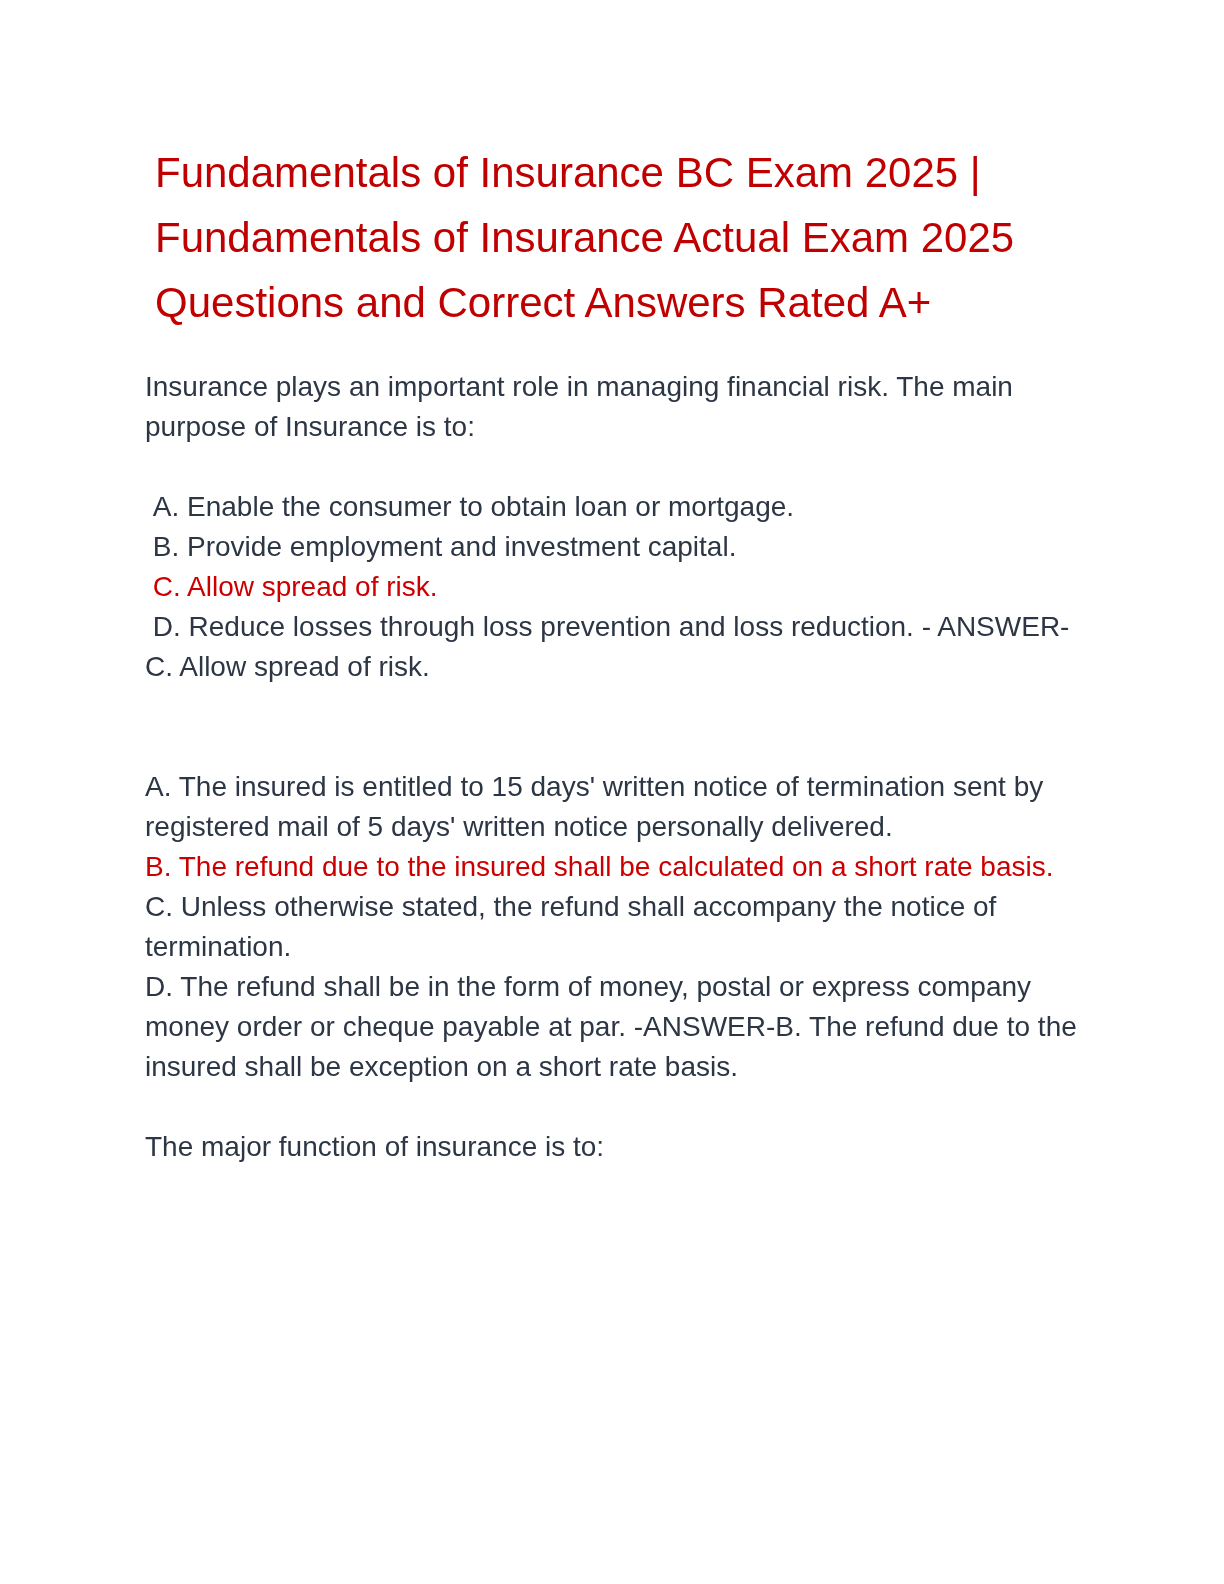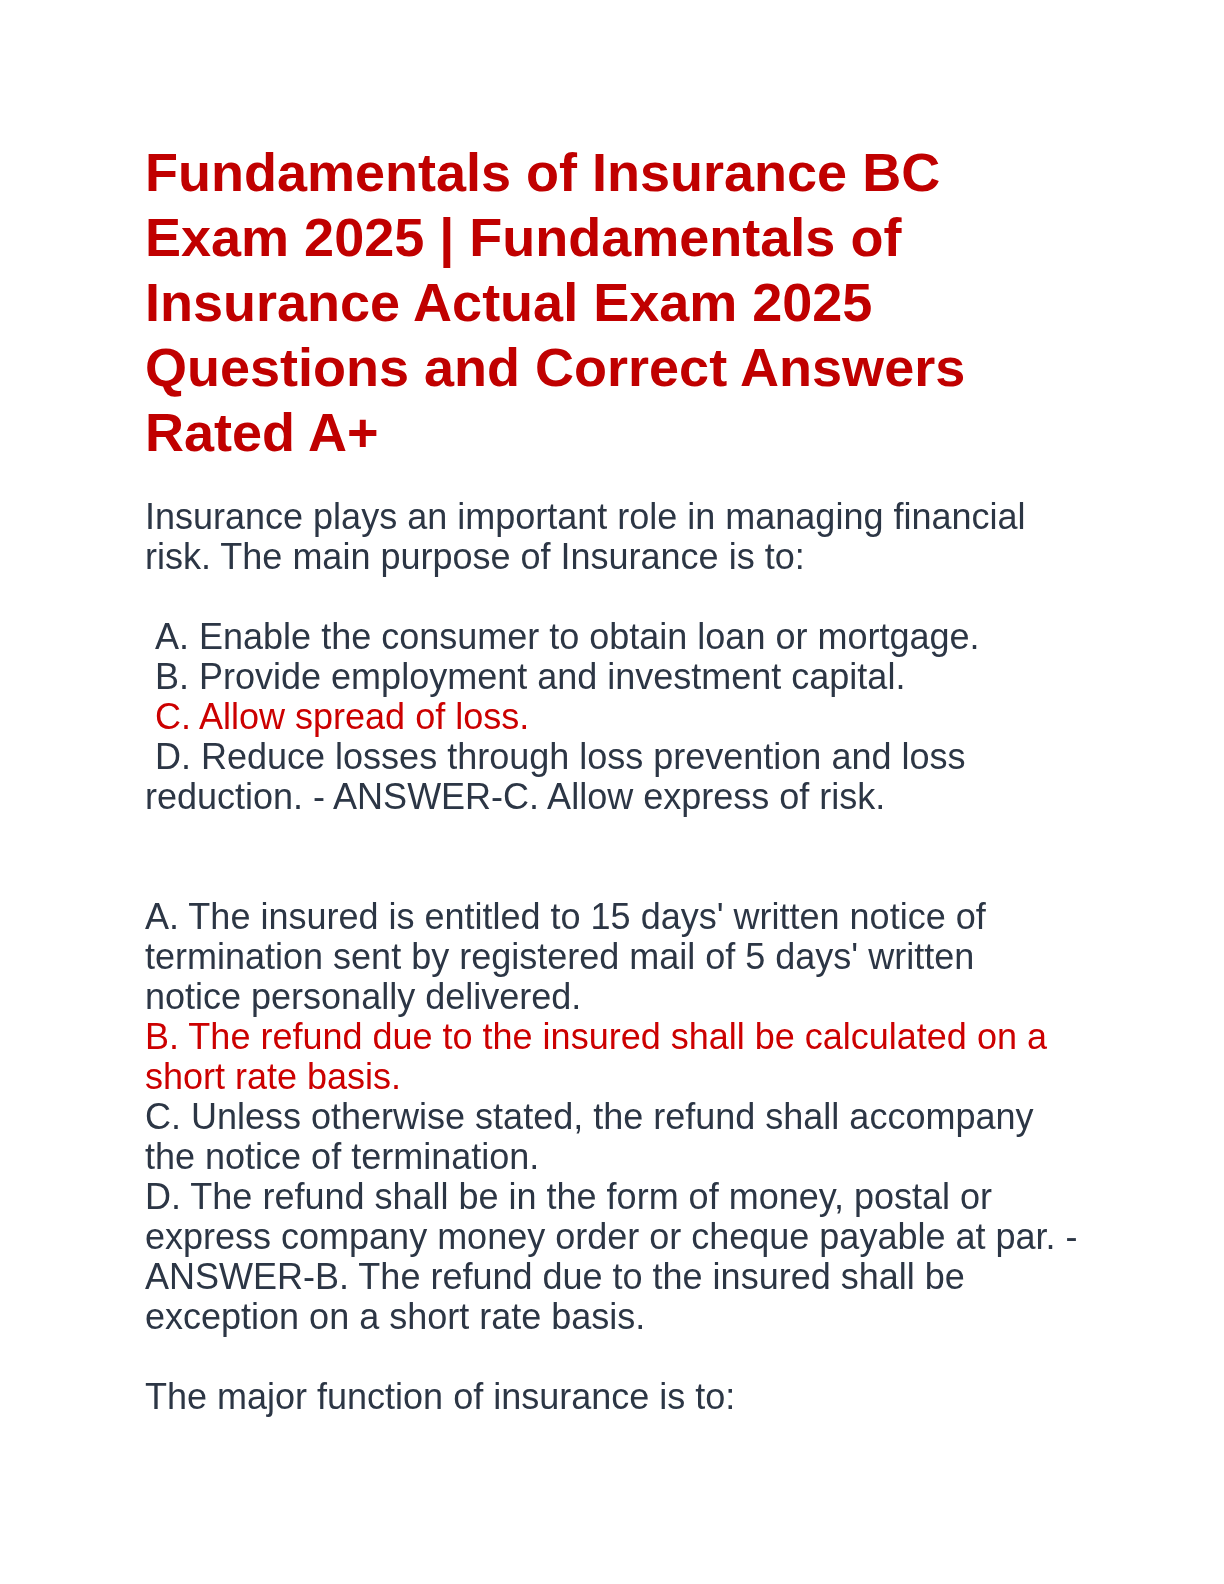--- a/index.html
+++ b/index.html
@@ -14,33 +14,33 @@
     overflow: hidden;
   }
   .page {
     box-sizing: border-box;
     width: 1224px;
     height: 1584px;
     padding: 140px 144px 0 145px;
     background: var(--bg, #ffffff);
   }
   .doc-title {
-    margin: 0 0 32px 0;
-    font-size: 54px;
+    margin: 0 0 32px 10px;
+    font-size: 42px;
     line-height: 65px;
-    font-weight: bold;
+    font-weight: normal;
     color: var(--title-color, #c00000);
     letter-spacing: 0;
   }
   .doc-body {
     width: 935px;
   }
   .para {
     margin: 0;
-    font-size: 36px;
+    font-size: 28px;
     line-height: 40px;
     color: var(--body-color, #2c3645);
     white-space: pre-wrap;
     word-wrap: break-word;
   }
   .para.answer {
     color: var(--answer-color, #cc0000);
   }
   .para.blank {
     min-height: 40px;
@@ -49,22 +49,22 @@
 </head>
 <body>
 
 <div class="page">
   <h1 class="doc-title">Fundamentals of Insurance BC Exam 2025 | Fundamentals of Insurance Actual Exam 2025 Questions and Correct Answers Rated A+</h1>
   <div class="doc-body" id="doc-body">
       <p class="para normal">Insurance plays an important role in managing financial risk. The main purpose of Insurance is to:</p>
       <p class="para blank">&nbsp;</p>
       <p class="para normal"> A. Enable the consumer to obtain loan or mortgage.</p>
       <p class="para normal"> B. Provide employment and investment capital.</p>
-      <p class="para answer"> C. Allow spread of loss.</p>
-      <p class="para normal"> D. Reduce losses through loss prevention and loss reduction. - ANSWER-C. Allow express of risk.</p>
+      <p class="para answer"> C. Allow spread of risk.</p>
+      <p class="para normal"> D. Reduce losses through loss prevention and loss reduction. - ANSWER-C. Allow spread of risk.</p>
       <p class="para blank">&nbsp;</p>
       <p class="para blank">&nbsp;</p>
       <p class="para normal">A. The insured is entitled to 15 days' written notice of termination sent by registered mail of 5 days' written notice personally delivered.</p>
       <p class="para answer">B. The refund due to the insured shall be calculated on a short rate basis.</p>
       <p class="para normal">C. Unless otherwise stated, the refund shall accompany the notice of termination.</p>
       <p class="para normal">D. The refund shall be in the form of money, postal or express company money order or cheque payable at par. -ANSWER-B. The refund due to the insured shall be exception on a short rate basis.</p>
       <p class="para blank">&nbsp;</p>
       <p class="para normal">The major function of insurance is to:</p>
       <p class="para blank">&nbsp;</p>
     </div>

